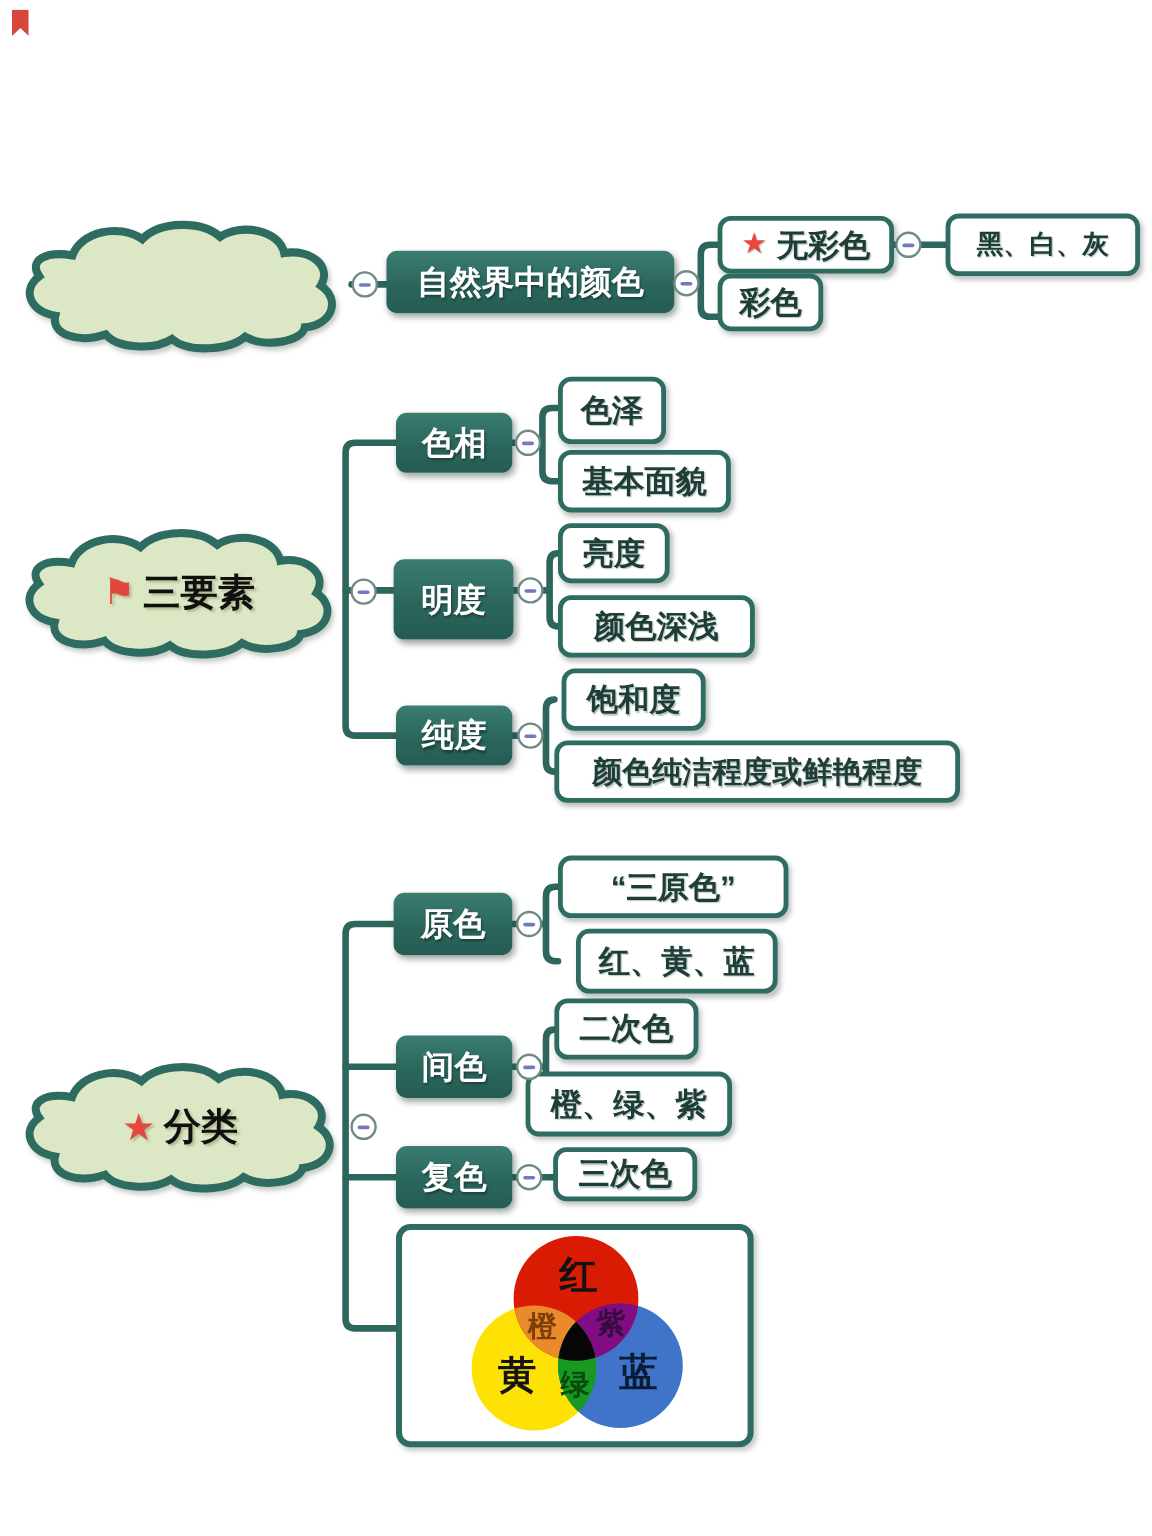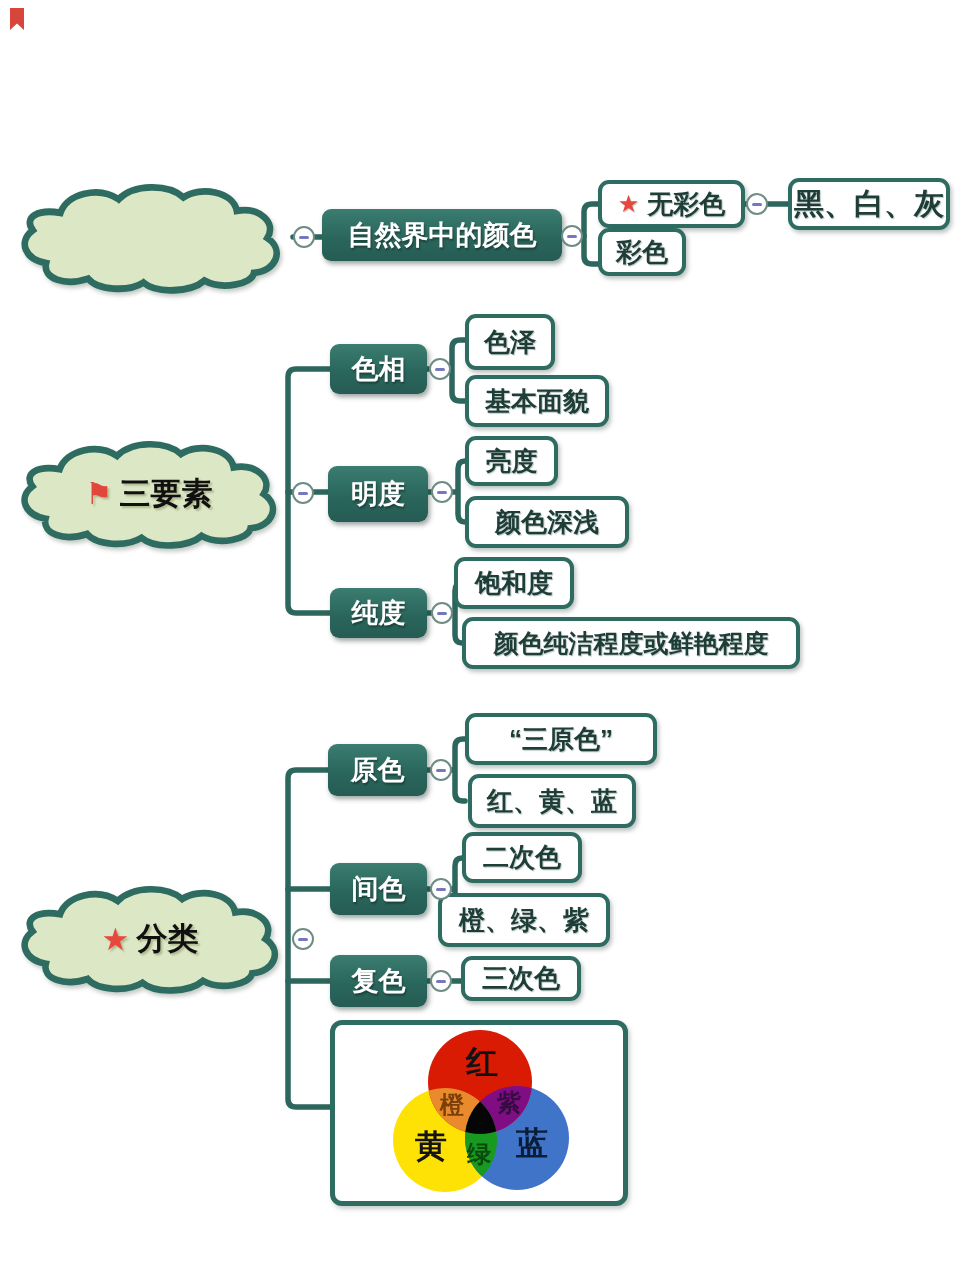--- a/index.html
+++ b/index.html
@@ -88,21 +88,21 @@
     <span class="star-lg">★</span>
     <span>分类</span>
   </div>
 
   <div class="node" style="left:322px;top:209px;width:240px;height:52px">
     <span>自然界中的颜色</span>
   </div>
   <div class="node" style="left:330px;top:344px;width:97px;height:50px">
     <span>色相</span>
   </div>
-  <div class="node" style="left:328px;top:466px;width:100px;height:56px">
+  <div class="node" style="left:328px;top:466px;width:100px;height:67px">
     <span>明度</span>
   </div>
   <div class="node" style="left:330px;top:588px;width:97px;height:50px">
     <span>纯度</span>
   </div>
   <div class="node" style="left:328px;top:744px;width:99px;height:52px">
     <span>原色</span>
   </div>
   <div class="node" style="left:330px;top:863px;width:97px;height:52px">
     <span>间色</span>
@@ -111,47 +111,47 @@
     <span>复色</span>
   </div>
 
   <div class="leaf" style="left:598px;top:180px;width:147px;height:48px">
     <span class="star-sm">★</span>
     <span>无彩色</span>
   </div>
   <div class="leaf" style="left:598px;top:228px;width:88px;height:48px">
     <span>彩色</span>
   </div>
-  <div class="leaf" style="left:788px;top:178px;width:162px;height:52px;font-size:30px">
+  <div class="leaf" style="left:788px;top:178px;width:162px;height:52px;font-size:22px">
     <span>黑、白、灰</span>
   </div>
 
   <div class="leaf" style="left:465px;top:314px;width:90px;height:56px">
     <span>色泽</span>
   </div>
   <div class="leaf" style="left:465px;top:375px;width:144px;height:52px">
     <span>基本面貌</span>
   </div>
   <div class="leaf" style="left:465px;top:436px;width:93px;height:50px">
     <span>亮度</span>
   </div>
   <div class="leaf" style="left:465px;top:496px;width:164px;height:52px">
     <span>颜色深浅</span>
   </div>
-  <div class="leaf" style="left:454px;top:557px;width:120px;height:52px">
+  <div class="leaf" style="left:468px;top:557px;width:120px;height:52px">
     <span>饱和度</span>
   </div>
   <div class="leaf" style="left:462px;top:617px;width:338px;height:52px;font-size:25px">
     <span>颜色纯洁程度或鲜艳程度</span>
   </div>
 
   <div class="leaf" style="left:465px;top:713px;width:192px;height:52px">
     <span>“三原色”</span>
   </div>
-  <div class="leaf" style="left:468px;top:774px;width:168px;height:54px">
+  <div class="leaf" style="left:480px;top:774px;width:168px;height:54px">
     <span>红、黄、蓝</span>
   </div>
   <div class="leaf" style="left:462px;top:832px;width:120px;height:51px">
     <span>二次色</span>
   </div>
   <div class="leaf" style="left:438px;top:893px;width:172px;height:54px">
     <span>橙、绿、紫</span>
   </div>
   <div class="leaf" style="left:461px;top:956px;width:120px;height:45px">
     <span>三次色</span>

